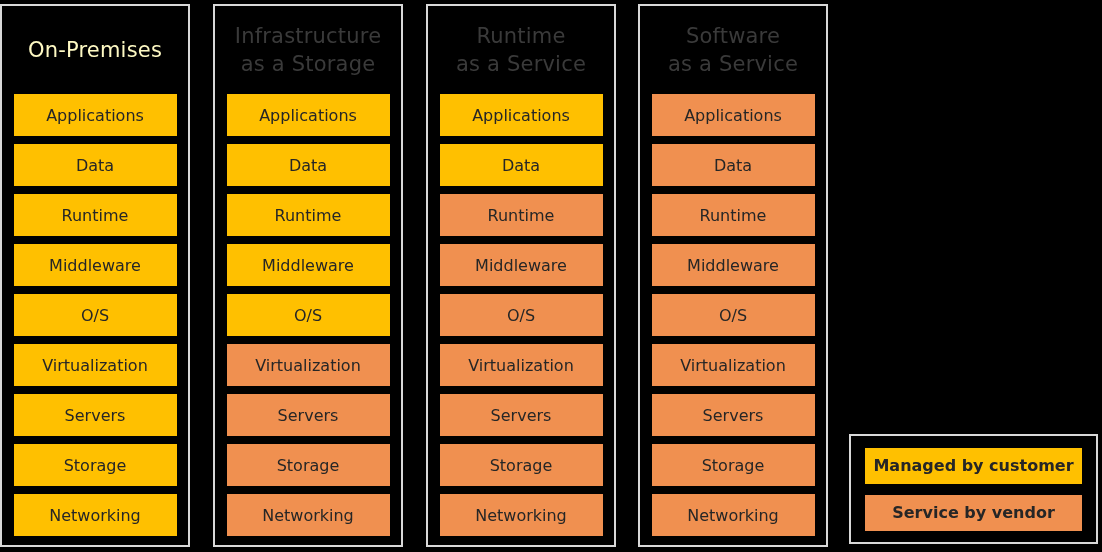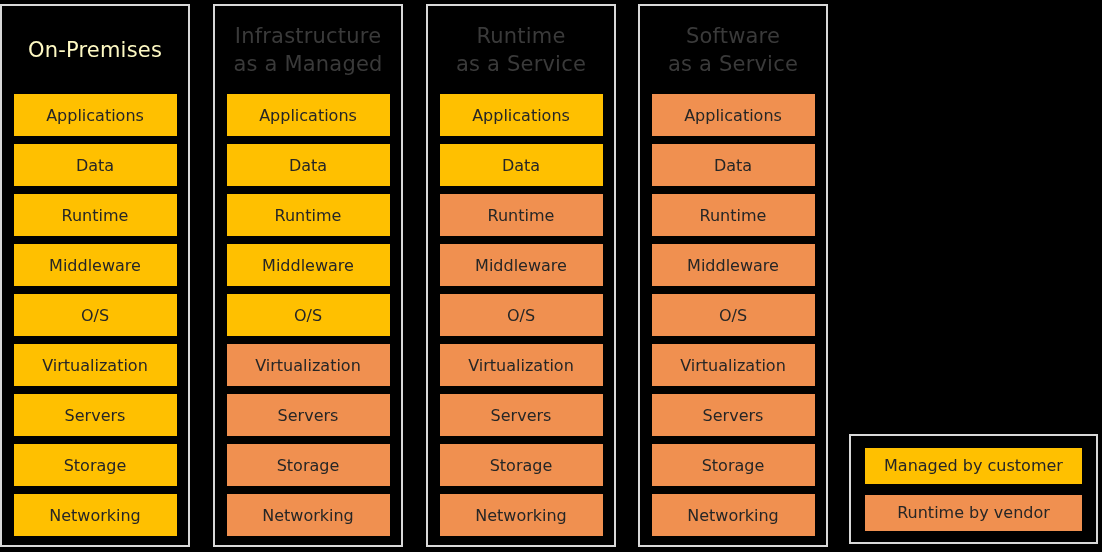--- a/index.html
+++ b/index.html
@@ -86,20 +86,21 @@
   }
   .legend-row {
     width: 217px;
     height: 36px;
     display: flex;
     align-items: center;
     justify-content: center;
     color: #262626;
     font-size: 16px;
     box-sizing: border-box;
+    font-weight: bold;
   }
 </style>
 </head>
 <body>
 
 <div id="stage">
   <div id="columns-container">
       <div class="column" style="left: 0px; width: 190px; border-color: rgb(217, 217, 217);">
         <div class="col-head" style="color: #fef9c3;">On-Premises</div>
         <div class="layer-stack">
@@ -109,21 +110,21 @@
           <div class="layer" style="width: 163px; background: rgb(255, 192, 0); color: rgb(38, 38, 38);">Middleware</div>
           <div class="layer" style="width: 163px; background: rgb(255, 192, 0); color: rgb(38, 38, 38);">O/S</div>
           <div class="layer" style="width: 163px; background: rgb(255, 192, 0); color: rgb(38, 38, 38);">Virtualization</div>
           <div class="layer" style="width: 163px; background: rgb(255, 192, 0); color: rgb(38, 38, 38);">Servers</div>
           <div class="layer" style="width: 163px; background: rgb(255, 192, 0); color: rgb(38, 38, 38);">Storage</div>
           <div class="layer" style="width: 163px; background: rgb(255, 192, 0); color: rgb(38, 38, 38);">Networking</div>
         </div>
       </div>
       <div class="column" style="left: 213px; width: 190px; border-color: rgb(217, 217, 217);">
         <div class="col-head" style="color: rgb(58, 58, 58);">Infrastructure
-as a Managed</div>
+as a Storage</div>
         <div class="layer-stack">
           <div class="layer" style="width: 163px; background: rgb(255, 192, 0); color: rgb(38, 38, 38);">Applications</div>
           <div class="layer" style="width: 163px; background: rgb(255, 192, 0); color: rgb(38, 38, 38);">Data</div>
           <div class="layer" style="width: 163px; background: rgb(255, 192, 0); color: rgb(38, 38, 38);">Runtime</div>
           <div class="layer" style="width: 163px; background: rgb(255, 192, 0); color: rgb(38, 38, 38);">Middleware</div>
           <div class="layer" style="width: 163px; background: rgb(255, 192, 0); color: rgb(38, 38, 38);">O/S</div>
           <div class="layer" style="width: 163px; background: rgb(240, 144, 80); color: rgb(38, 38, 38);">Virtualization</div>
           <div class="layer" style="width: 163px; background: rgb(240, 144, 80); color: rgb(38, 38, 38);">Servers</div>
           <div class="layer" style="width: 163px; background: rgb(240, 144, 80); color: rgb(38, 38, 38);">Storage</div>
           <div class="layer" style="width: 163px; background: rgb(240, 144, 80); color: rgb(38, 38, 38);">Networking</div>
@@ -155,15 +156,15 @@
           <div class="layer" style="width: 163px; background: rgb(240, 144, 80); color: rgb(38, 38, 38);">O/S</div>
           <div class="layer" style="width: 163px; background: rgb(240, 144, 80); color: rgb(38, 38, 38);">Virtualization</div>
           <div class="layer" style="width: 163px; background: rgb(240, 144, 80); color: rgb(38, 38, 38);">Servers</div>
           <div class="layer" style="width: 163px; background: rgb(240, 144, 80); color: rgb(38, 38, 38);">Storage</div>
           <div class="layer" style="width: 163px; background: rgb(240, 144, 80); color: rgb(38, 38, 38);">Networking</div>
         </div>
       </div>
     </div>
   <div id="legend" style="border-color: rgb(217, 217, 217);">
       <div class="legend-row" style="background: rgb(255, 192, 0); color: rgb(38, 38, 38);">Managed by customer</div>
-      <div class="legend-row" style="background: rgb(240, 144, 80); color: rgb(38, 38, 38);">Runtime by vendor</div>
+      <div class="legend-row" style="background: rgb(240, 144, 80); color: rgb(38, 38, 38);">Service by vendor</div>
     </div>
 </div>
 
 </body></html>

